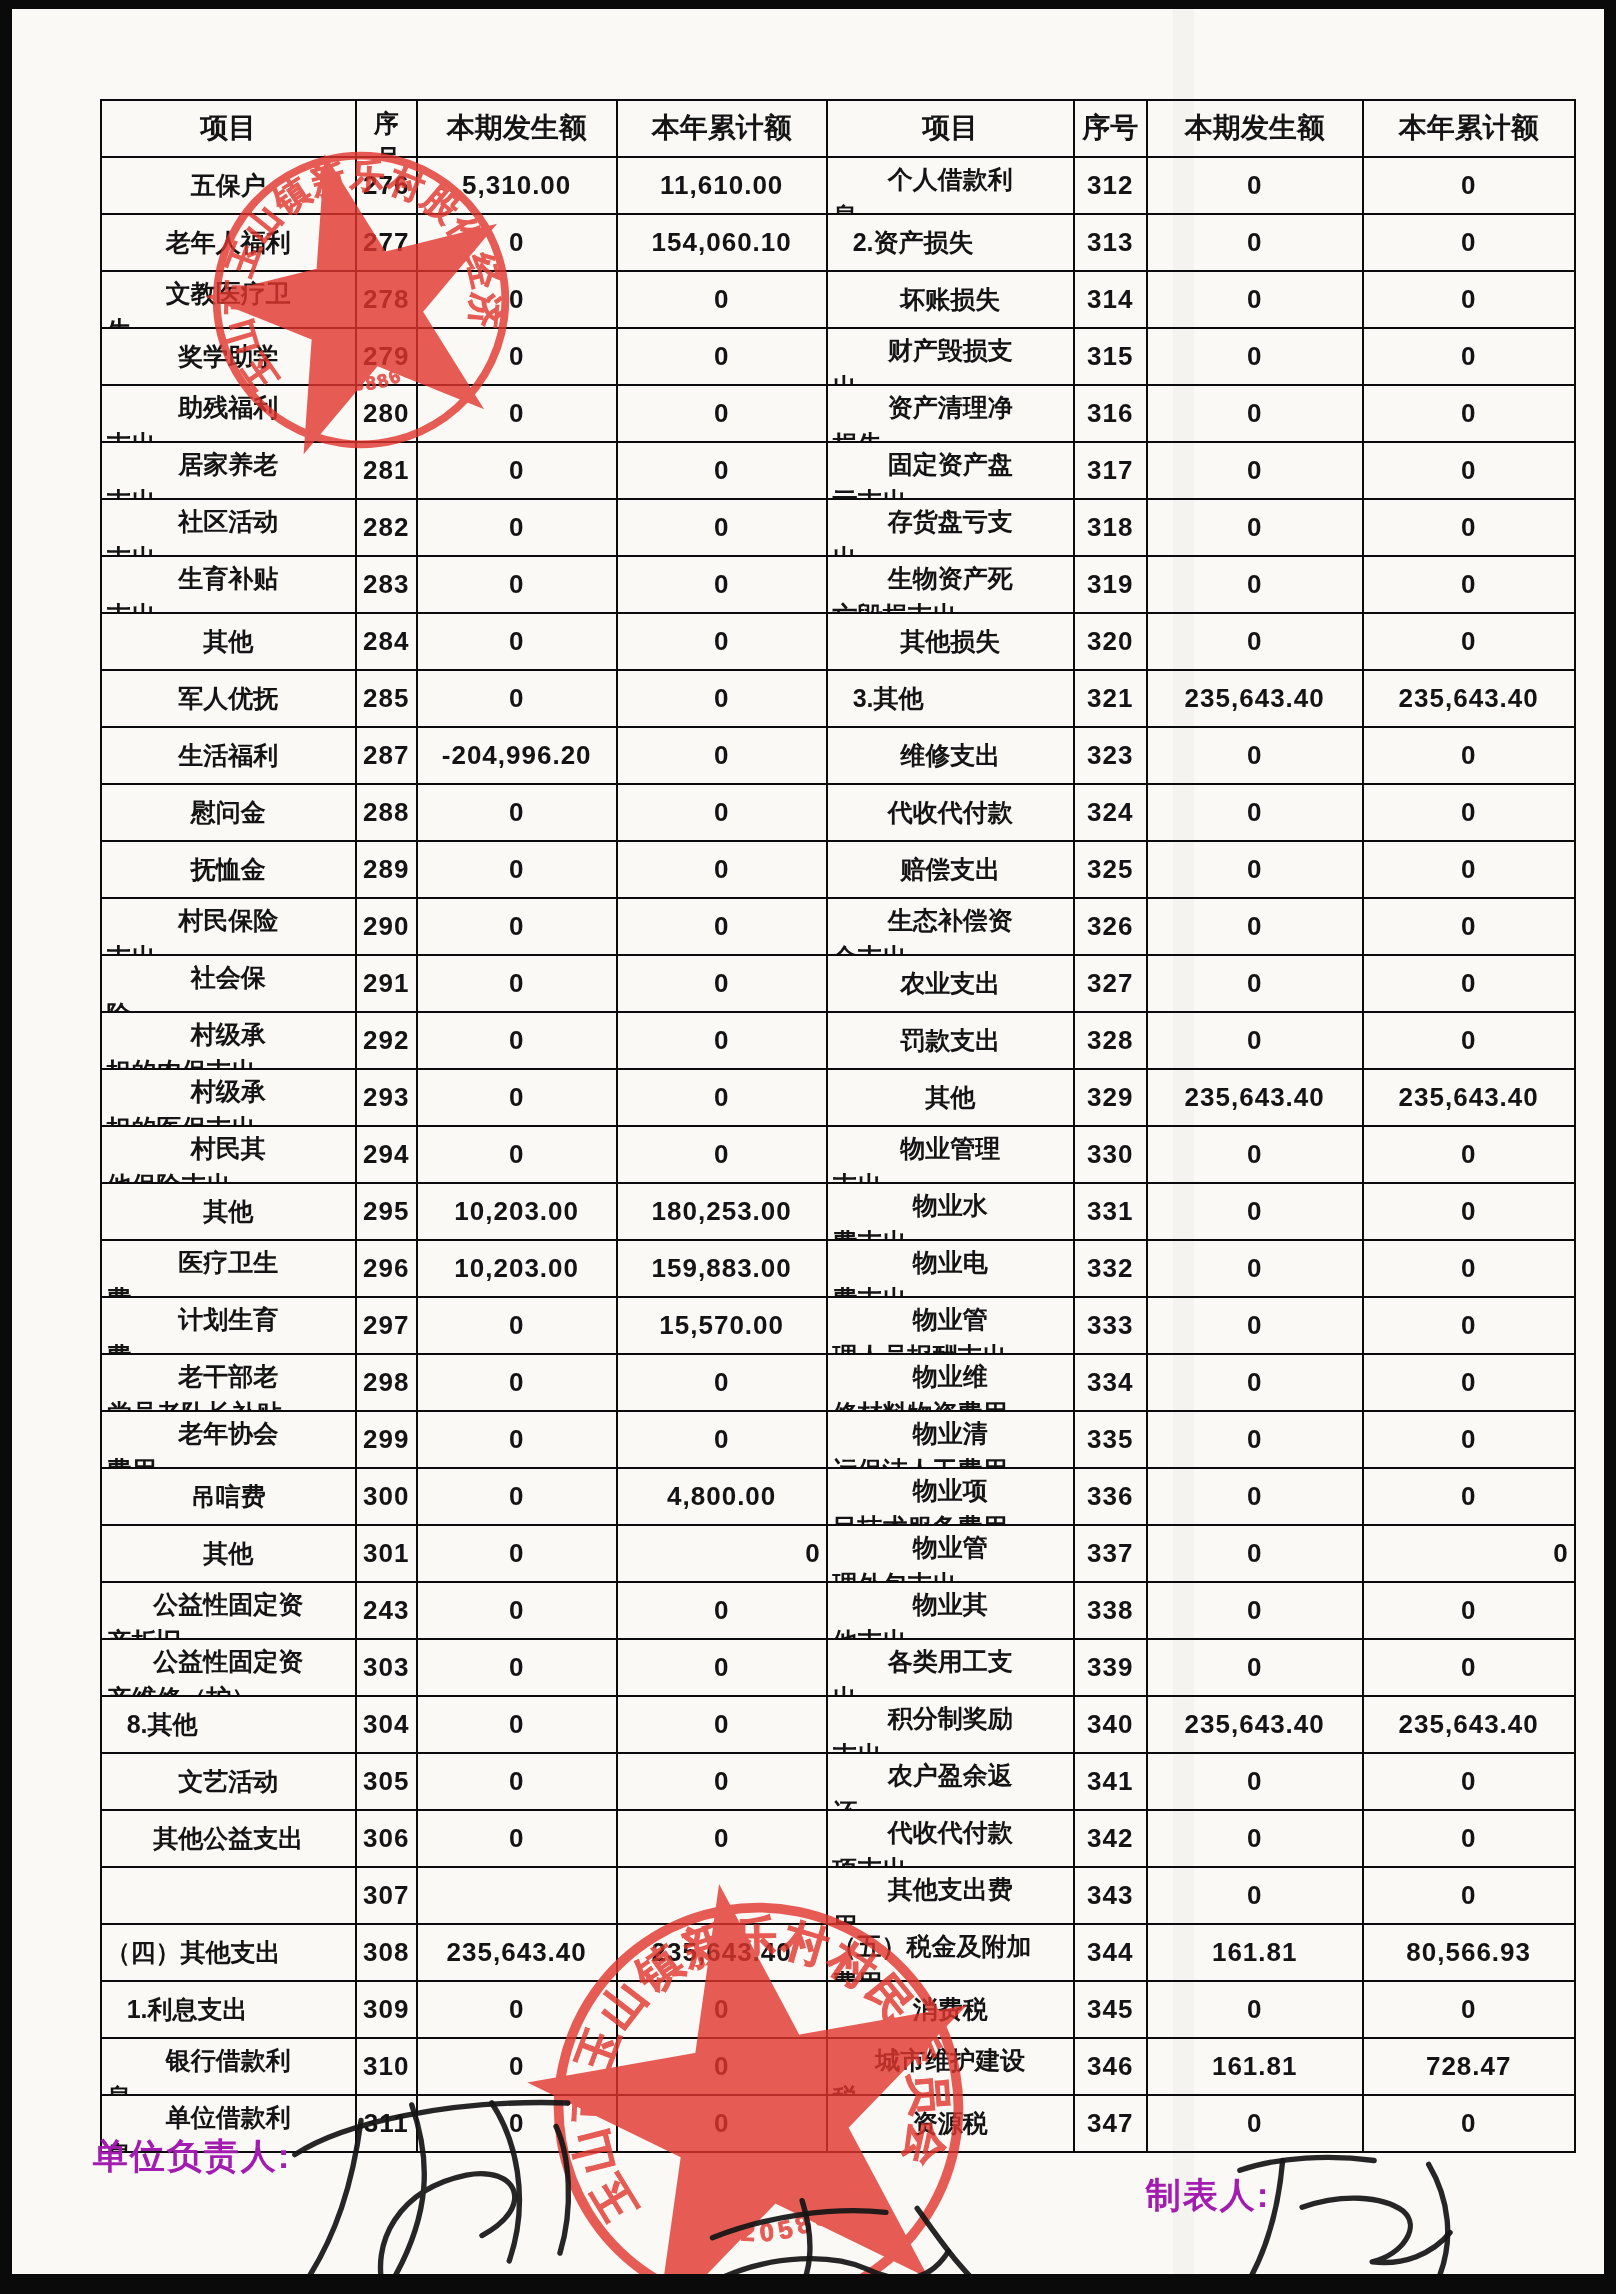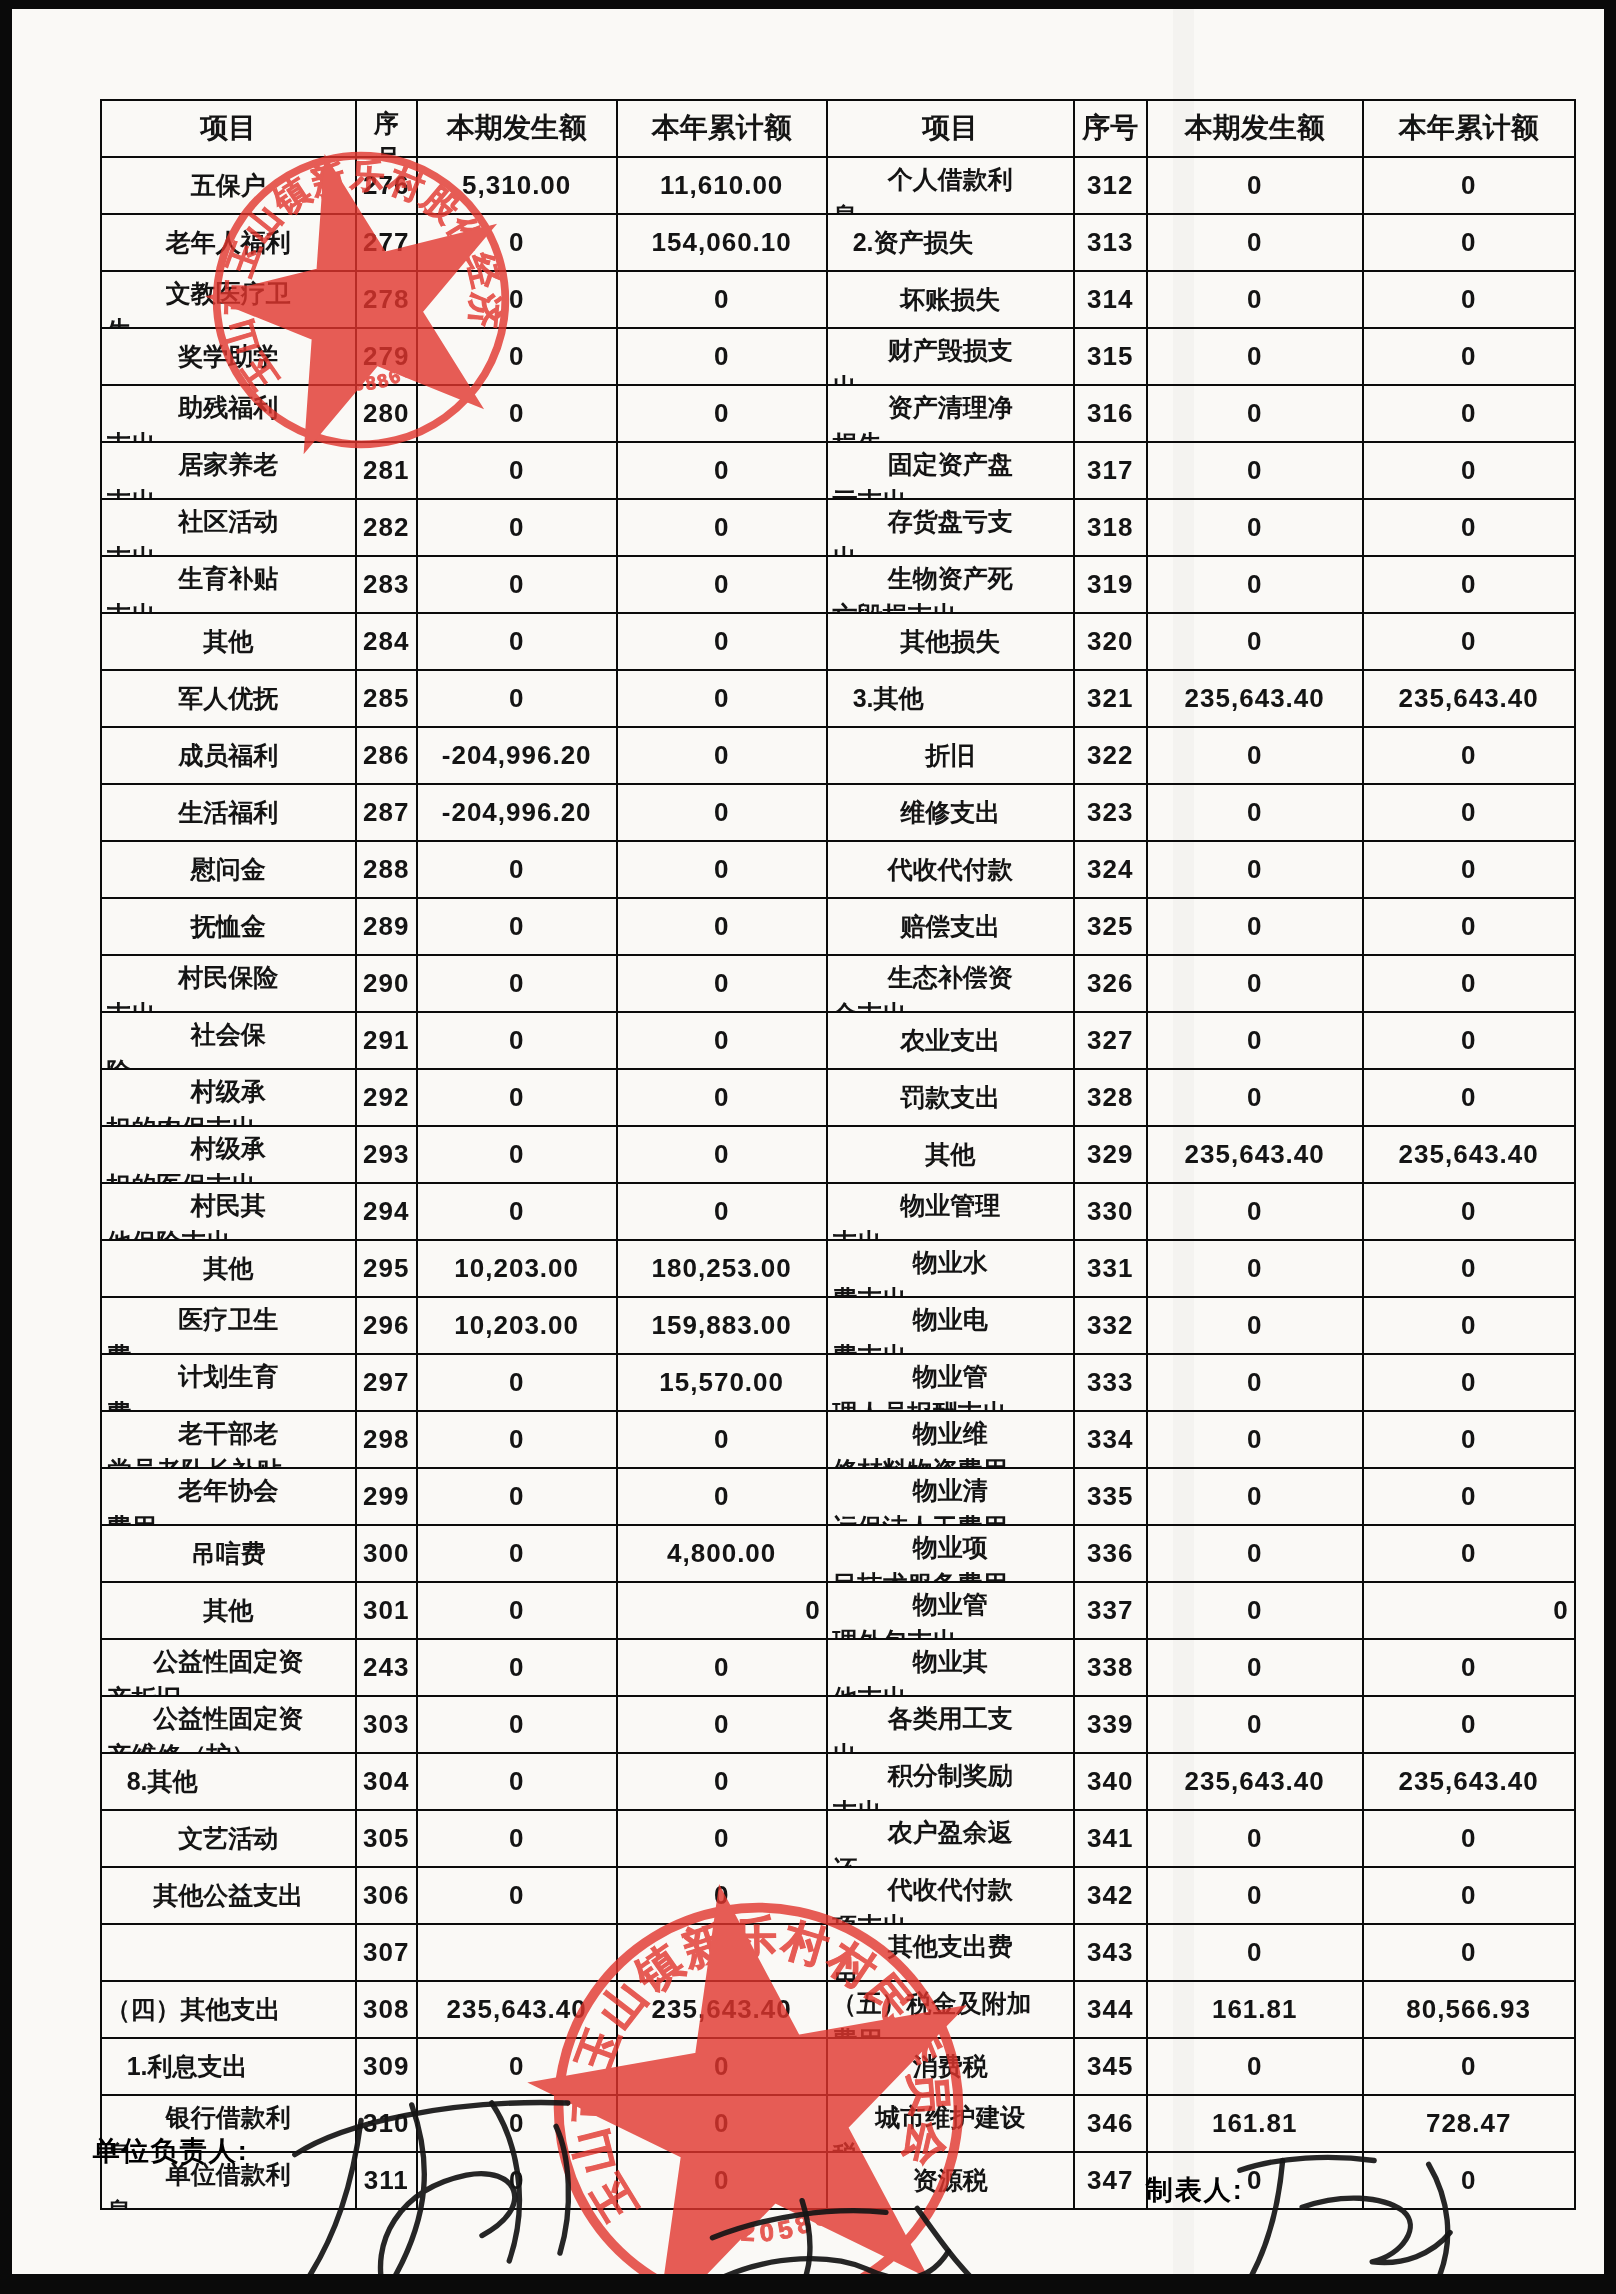--- a/index.html
+++ b/index.html
@@ -15,21 +15,21 @@
   .itm{height:55px;overflow:hidden;font-size:25px;font-weight:700;}
   .itm .l1{line-height:37px;padding-top:2.9px;text-align:center;white-space:nowrap;}
   .itm.solo .l1{line-height:55px;padding-top:0;}
   .itm .l2{line-height:37px;text-align:left;padding-left:4.9px;white-space:nowrap;}
   .itm.aL .l1{text-align:left;padding-left:25px;border-radius:9px;}
   .itm.aL0 .l1{text-align:left;padding-left:3.9px;}
   .c-no,.c-num{text-align:center;font-size:26px;font-weight:600;letter-spacing:1px;}
   .c-num.r{text-align:right;padding-right:4.9px;}
   .hd{font-size:28px;font-weight:700;text-align:center;}
   .hd .itm .l1{line-height:33px;padding-top:5.9px;}
-  .foot{position:absolute;font-size:27px;font-weight:700;color:#000000;letter-spacing:2px;}
+  .foot{position:absolute;font-size:35px;font-weight:700;color:#a21caf;letter-spacing:2px;}
   #manager-label{left:81px;top:2124px;}
   #tabulator-label{left:1090px;top:2163px;margin-left:44px;}
   svg{position:absolute;overflow:visible;}
   .stamp{opacity:0.8;pointer-events:none;}
   .sig path{fill:none;stroke:#161616;stroke-width:5.5;stroke-linecap:round;stroke-linejoin:round;opacity:0.93;}
 </style>
 </head>
 <body>
 
 <div id="page">
@@ -249,38 +249,20 @@
               <div class="l1">3.其他</div>
             </div>
           </td>
           <td class="c-no">321</td>
           <td class="c-num">235,643.40</td>
           <td class="c-num">235,643.40</td>
         </tr>
         <tr style="height:55px">
           <td class="c-item">
     <div class="itm solo">
-              <div class="l1">成员福利</div>
-            </div>
-          </td>
-          <td class="c-no">286</td>
-          <td class="c-num">-204,996.20</td>
-          <td class="c-num">0</td>
-          <td class="c-item">
-    <div class="itm solo">
-              <div class="l1">折旧</div>
-            </div>
-          </td>
-          <td class="c-no">322</td>
-          <td class="c-num">0</td>
-          <td class="c-num">0</td>
-        </tr>
-        <tr style="height:55px">
-          <td class="c-item">
-    <div class="itm solo">
               <div class="l1">生活福利</div>
             </div>
           </td>
           <td class="c-no">287</td>
           <td class="c-num">-204,996.20</td>
           <td class="c-num">0</td>
           <td class="c-item">
     <div class="itm solo">
               <div class="l1">维修支出</div>
             </div>

